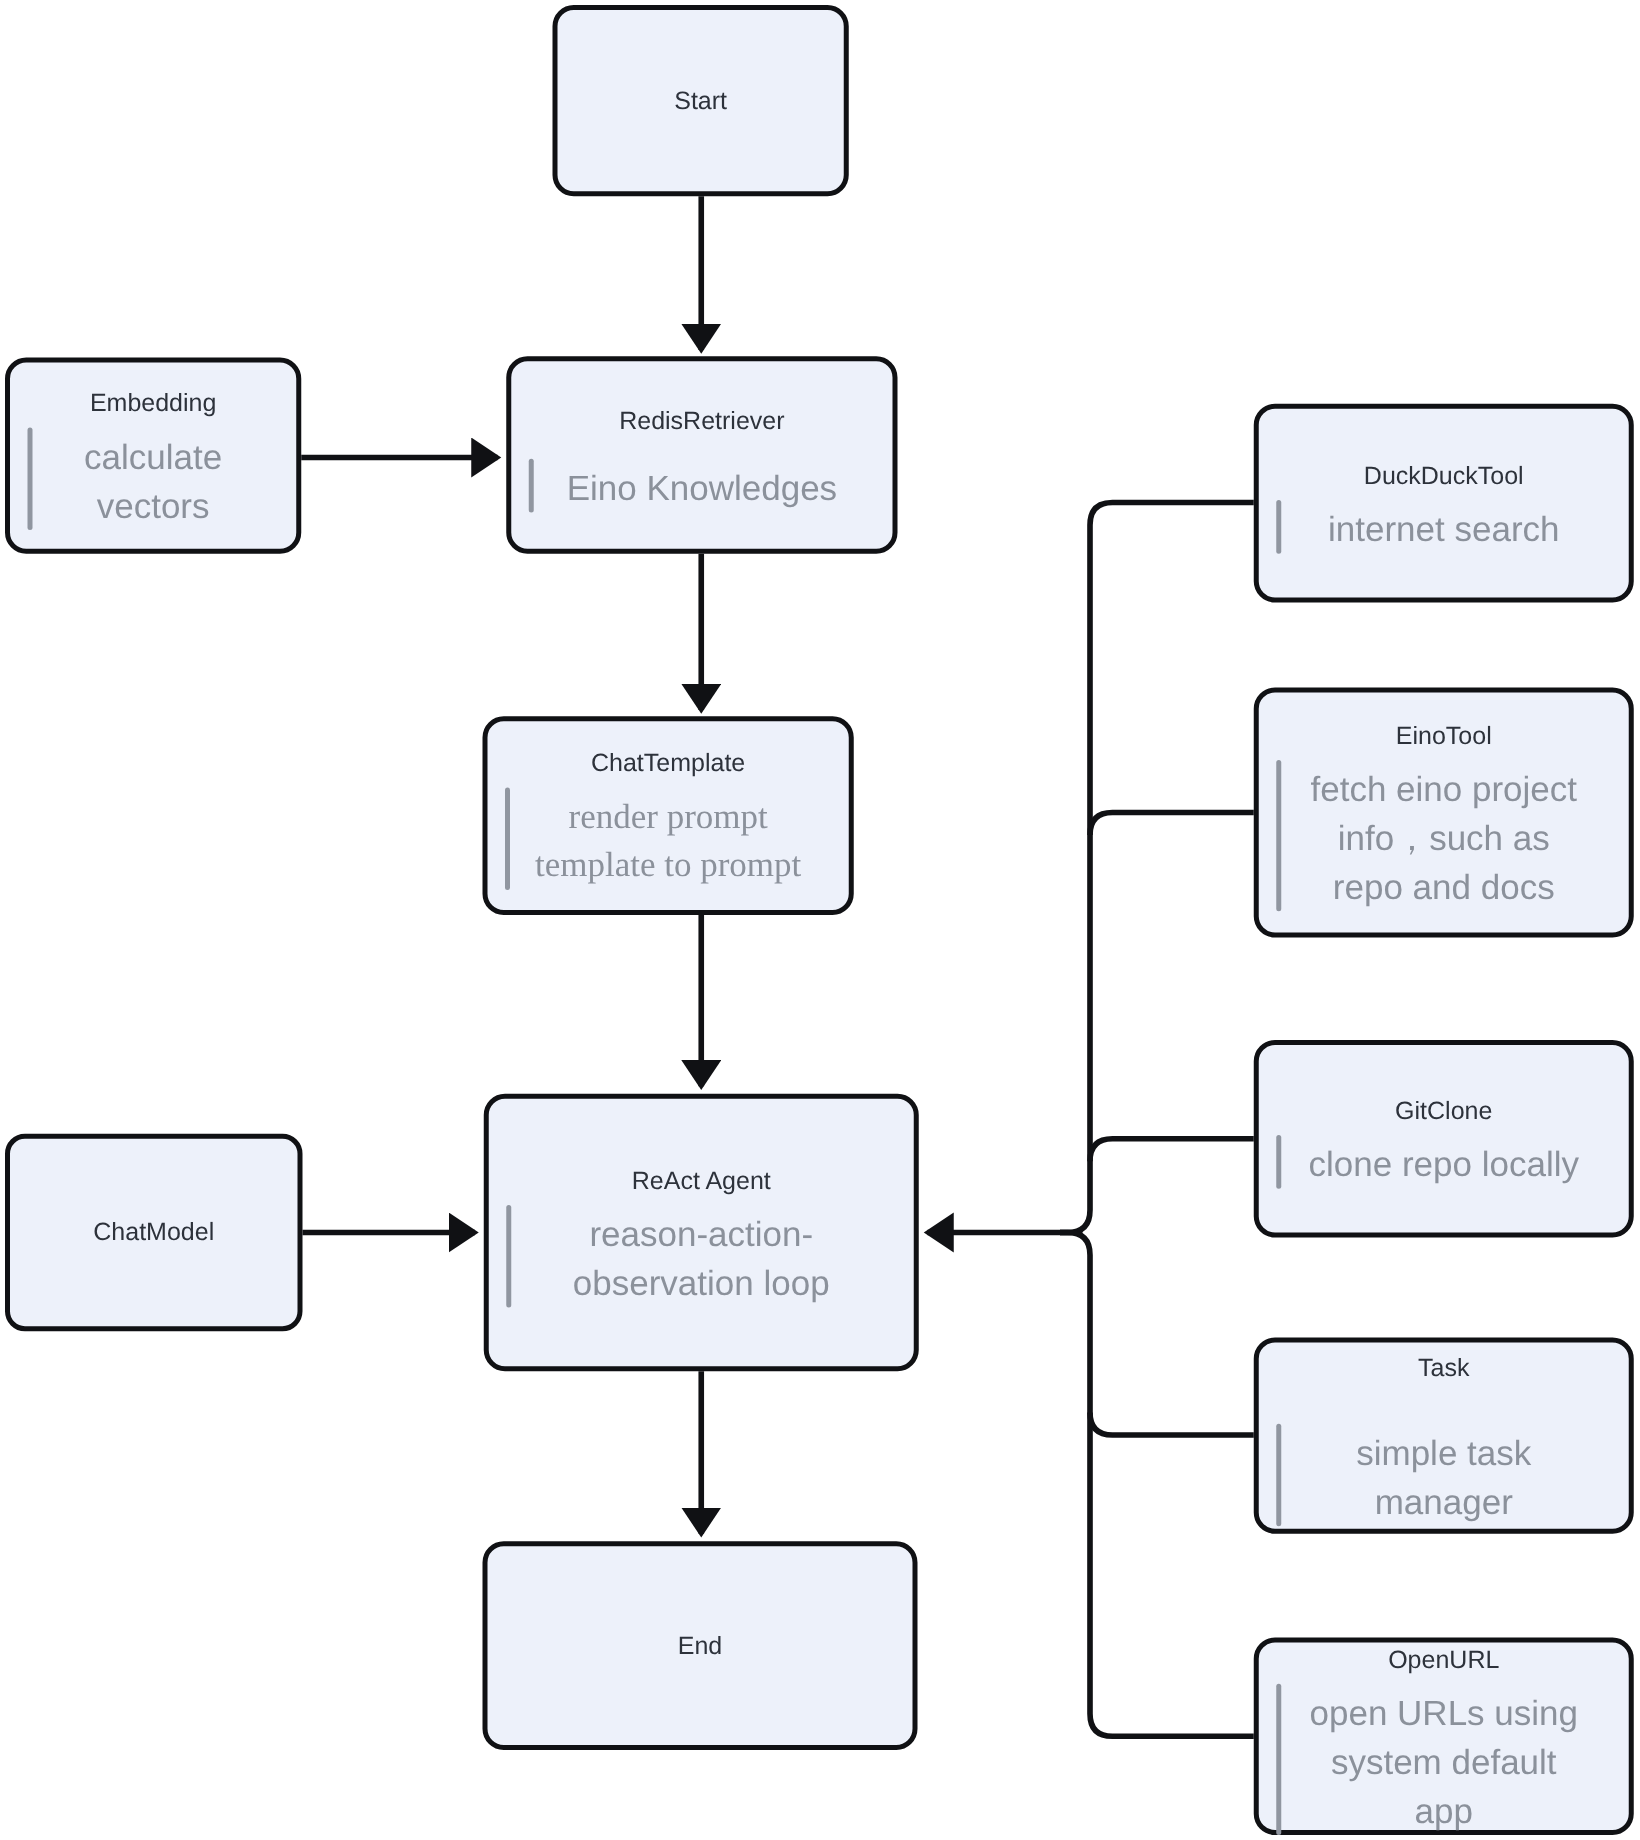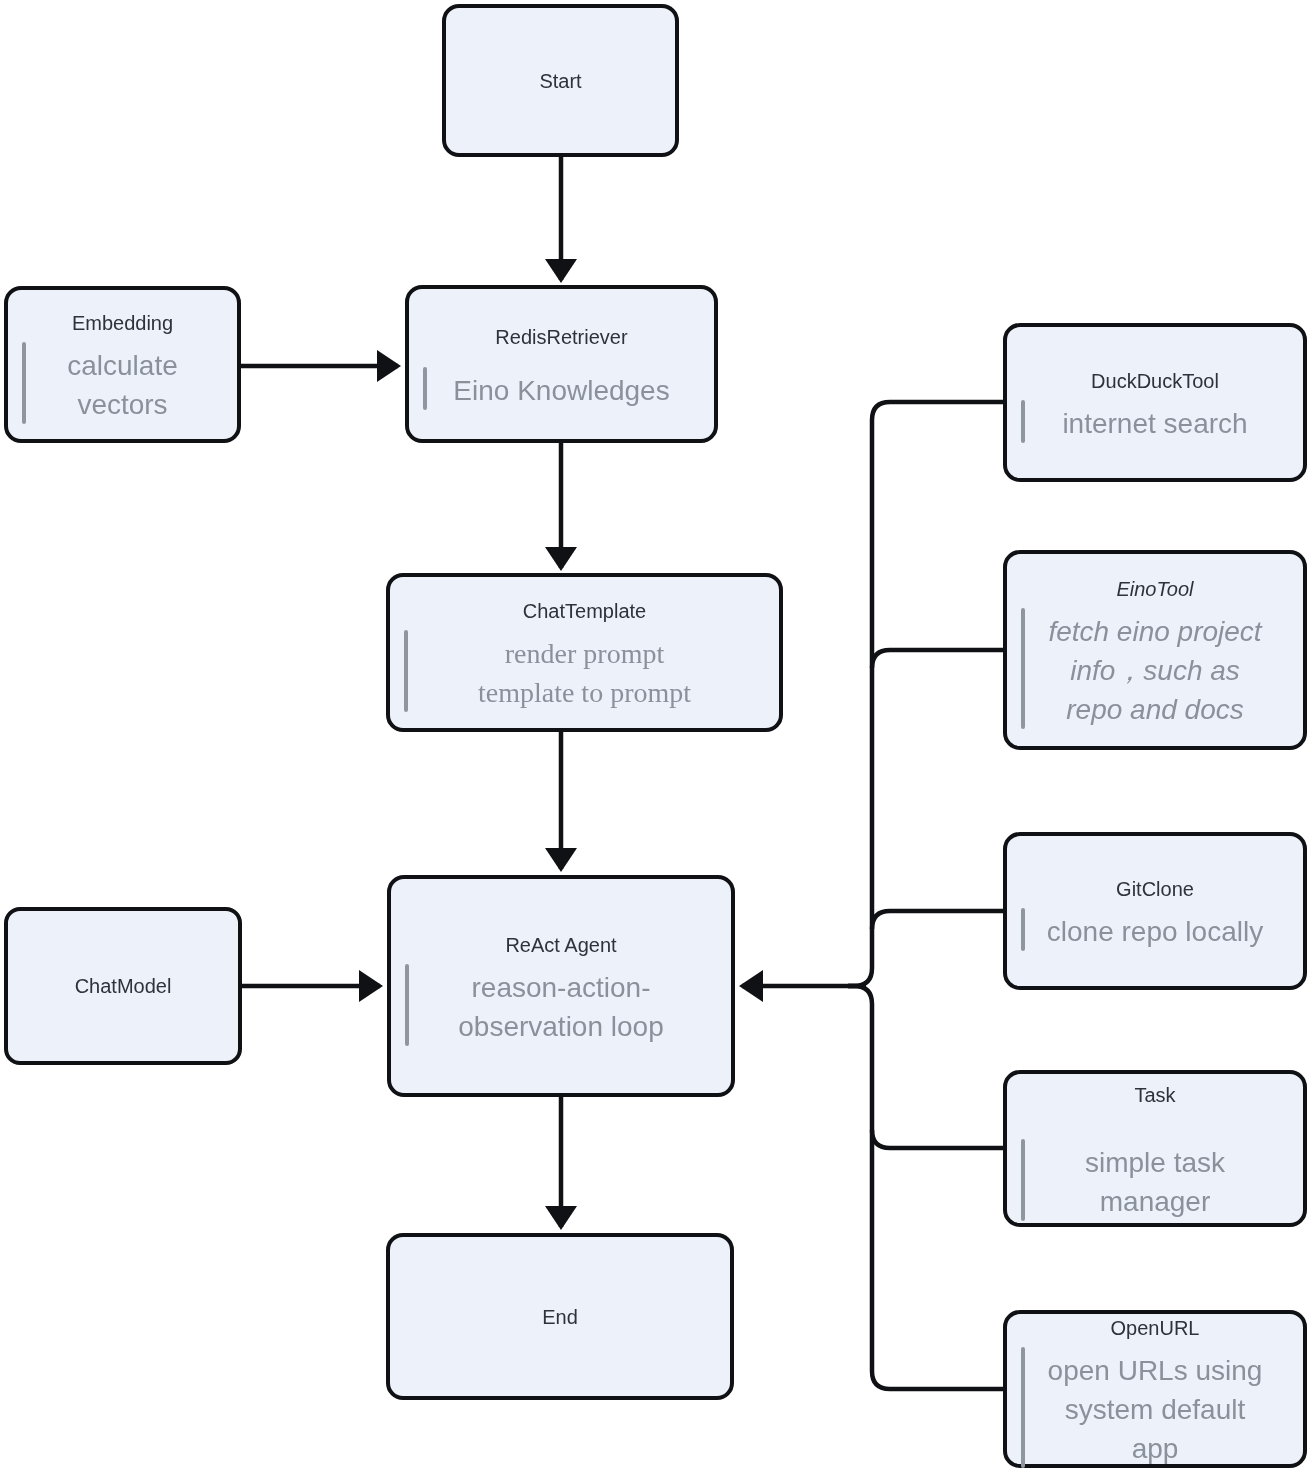--- a/index.html
+++ b/index.html
@@ -101,21 +101,21 @@
   </div>
 
   <div class="node" style="left:405px; top:285px; width:313px; height:158px;gap:16px;">
     <div class="node-title">RedisRetriever</div>
     <div class="node-sub">
       <span class="sub-bar"></span>
       <span class="sub-text">Eino Knowledges</span>
     </div>
   </div>
 
-  <div class="node" style="left:386px; top:573px; width:397px; height:159px;">
+  <div class="node" style="left:386px; top:573px; width:297px; height:159px;">
     <div class="node-title">ChatTemplate</div>
     <div class="node-sub">
       <span class="sub-bar"></span>
       <span class="sub-text narrow">render prompt template to prompt</span>
     </div>
   </div>
 
   <div class="node" style="left:387px; top:875px; width:348px; height:222px;">
     <div class="node-title">ReAct Agent</div>
     <div class="node-sub">
@@ -141,21 +141,21 @@
   </div>
 
   <div class="node" style="left:1003px; top:323px; width:304px; height:159px;">
     <div class="node-title">DuckDuckTool</div>
     <div class="node-sub">
       <span class="sub-bar"></span>
       <span class="sub-text">internet search</span>
     </div>
   </div>
 
-  <div class="node" style="left:1003px; top:550px; width:304px; height:200px;font-style:italic;">
+  <div class="node" style="left:1003px; top:550px; width:304px; height:200px;">
     <div class="node-title">EinoTool</div>
     <div class="node-sub">
       <span class="sub-bar"></span>
       <span class="sub-text">fetch eino project info，such as repo and docs</span>
     </div>
   </div>
 
   <div class="node" style="left:1003px; top:832px; width:304px; height:158px;">
     <div class="node-title">GitClone</div>
     <div class="node-sub">

